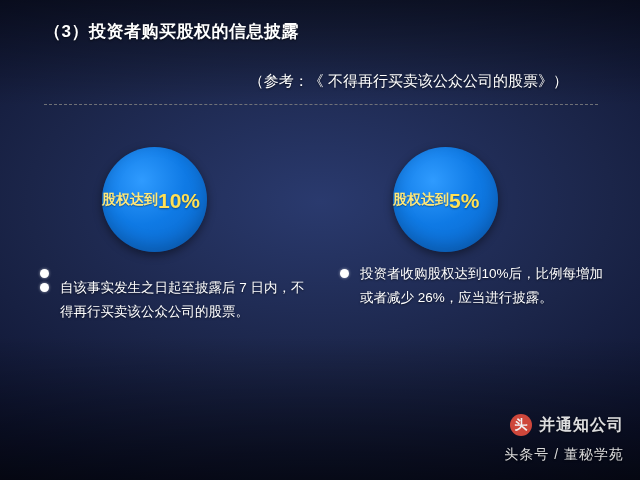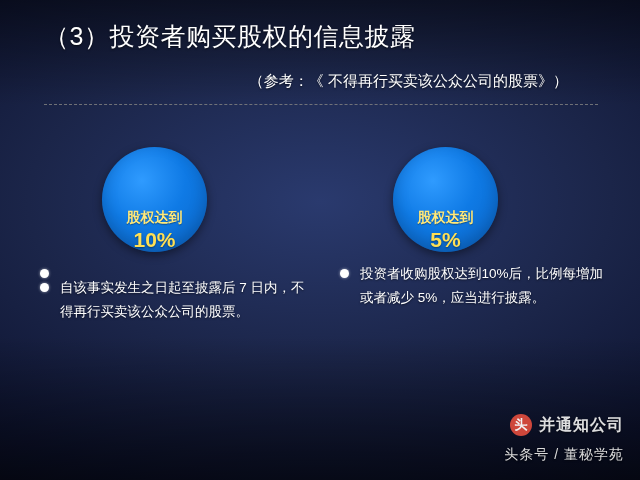--- a/index.html
+++ b/index.html
@@ -24,22 +24,22 @@
     position: absolute;
     left: 0; top: 0; right: 0; bottom: 0;
     background: linear-gradient(to bottom, rgba(0,0,0,0.45) 0%, rgba(0,0,0,0.0) 22%, rgba(0,0,0,0.0) 70%, rgba(0,0,0,0.55) 100%);
     pointer-events: none;
   }
   .title {
     position: absolute;
     left: 44px;
     top: 20px;
     color: #ffffff;
-    font-size: 25px;
-    font-weight: normal;
+    font-size: 17px;
+    font-weight: bold;
     letter-spacing: 0.5px;
     text-shadow: 0 1px 2px rgba(0,0,0,0.6);
     white-space: nowrap;
   }
   .subtitle {
     position: absolute;
     right: 72px;
     top: 72px;
     color: #ffffff;
     font-size: 15px;
@@ -54,23 +54,23 @@
     height: 0;
     border-top: 1px dashed #7f7f7f;
     opacity: 0.85;
   }
   .circle {
     position: absolute;
     border-radius: 50%;
     background: radial-gradient(circle at 38% 32%, #2f9bff 0%, #0f7ae5 45%, #0a63c4 100%);
     box-shadow: 0 3px 10px rgba(0,0,0,0.45), inset 0 -6px 16px rgba(0,0,0,0.18);
     display: flex;
-    flex-direction: column;
+    flex-direction: row;
     align-items: center;
-    justify-content: flex-end;
+    justify-content: flex-start;
     text-align: center;
   }
   .circle-left {
     left: 102px;
     top: 147px;
     width: 105px;
     height: 105px;
   }
   .circle-right {
     left: 393px;
@@ -189,21 +189,21 @@
     </div>
     <div class="bullet-item">
       <span class="bullet-dot"></span>
       <span>自该事实发生之日起至披露后 7 日内，不得再行买卖该公众公司的股票。</span>
     </div>
   </div>
 
   <div class="column column-right">
     <div class="bullet-item">
       <span class="bullet-dot"></span>
-      <span>投资者收购股权达到10%后，比例每增加或者减少 5%，应当进行披露。</span>
+      <span>投资者收购股权达到10%后，比例每增加或者减少 26%，应当进行披露。</span>
     </div>
   </div>
 
   <div class="watermark">
     <span class="wm-badge">头</span>
     <span class="wm-text">并通知公司</span>
   </div>
 
   <div class="footer-credit">头条号 / 董秘学苑</div>
 

